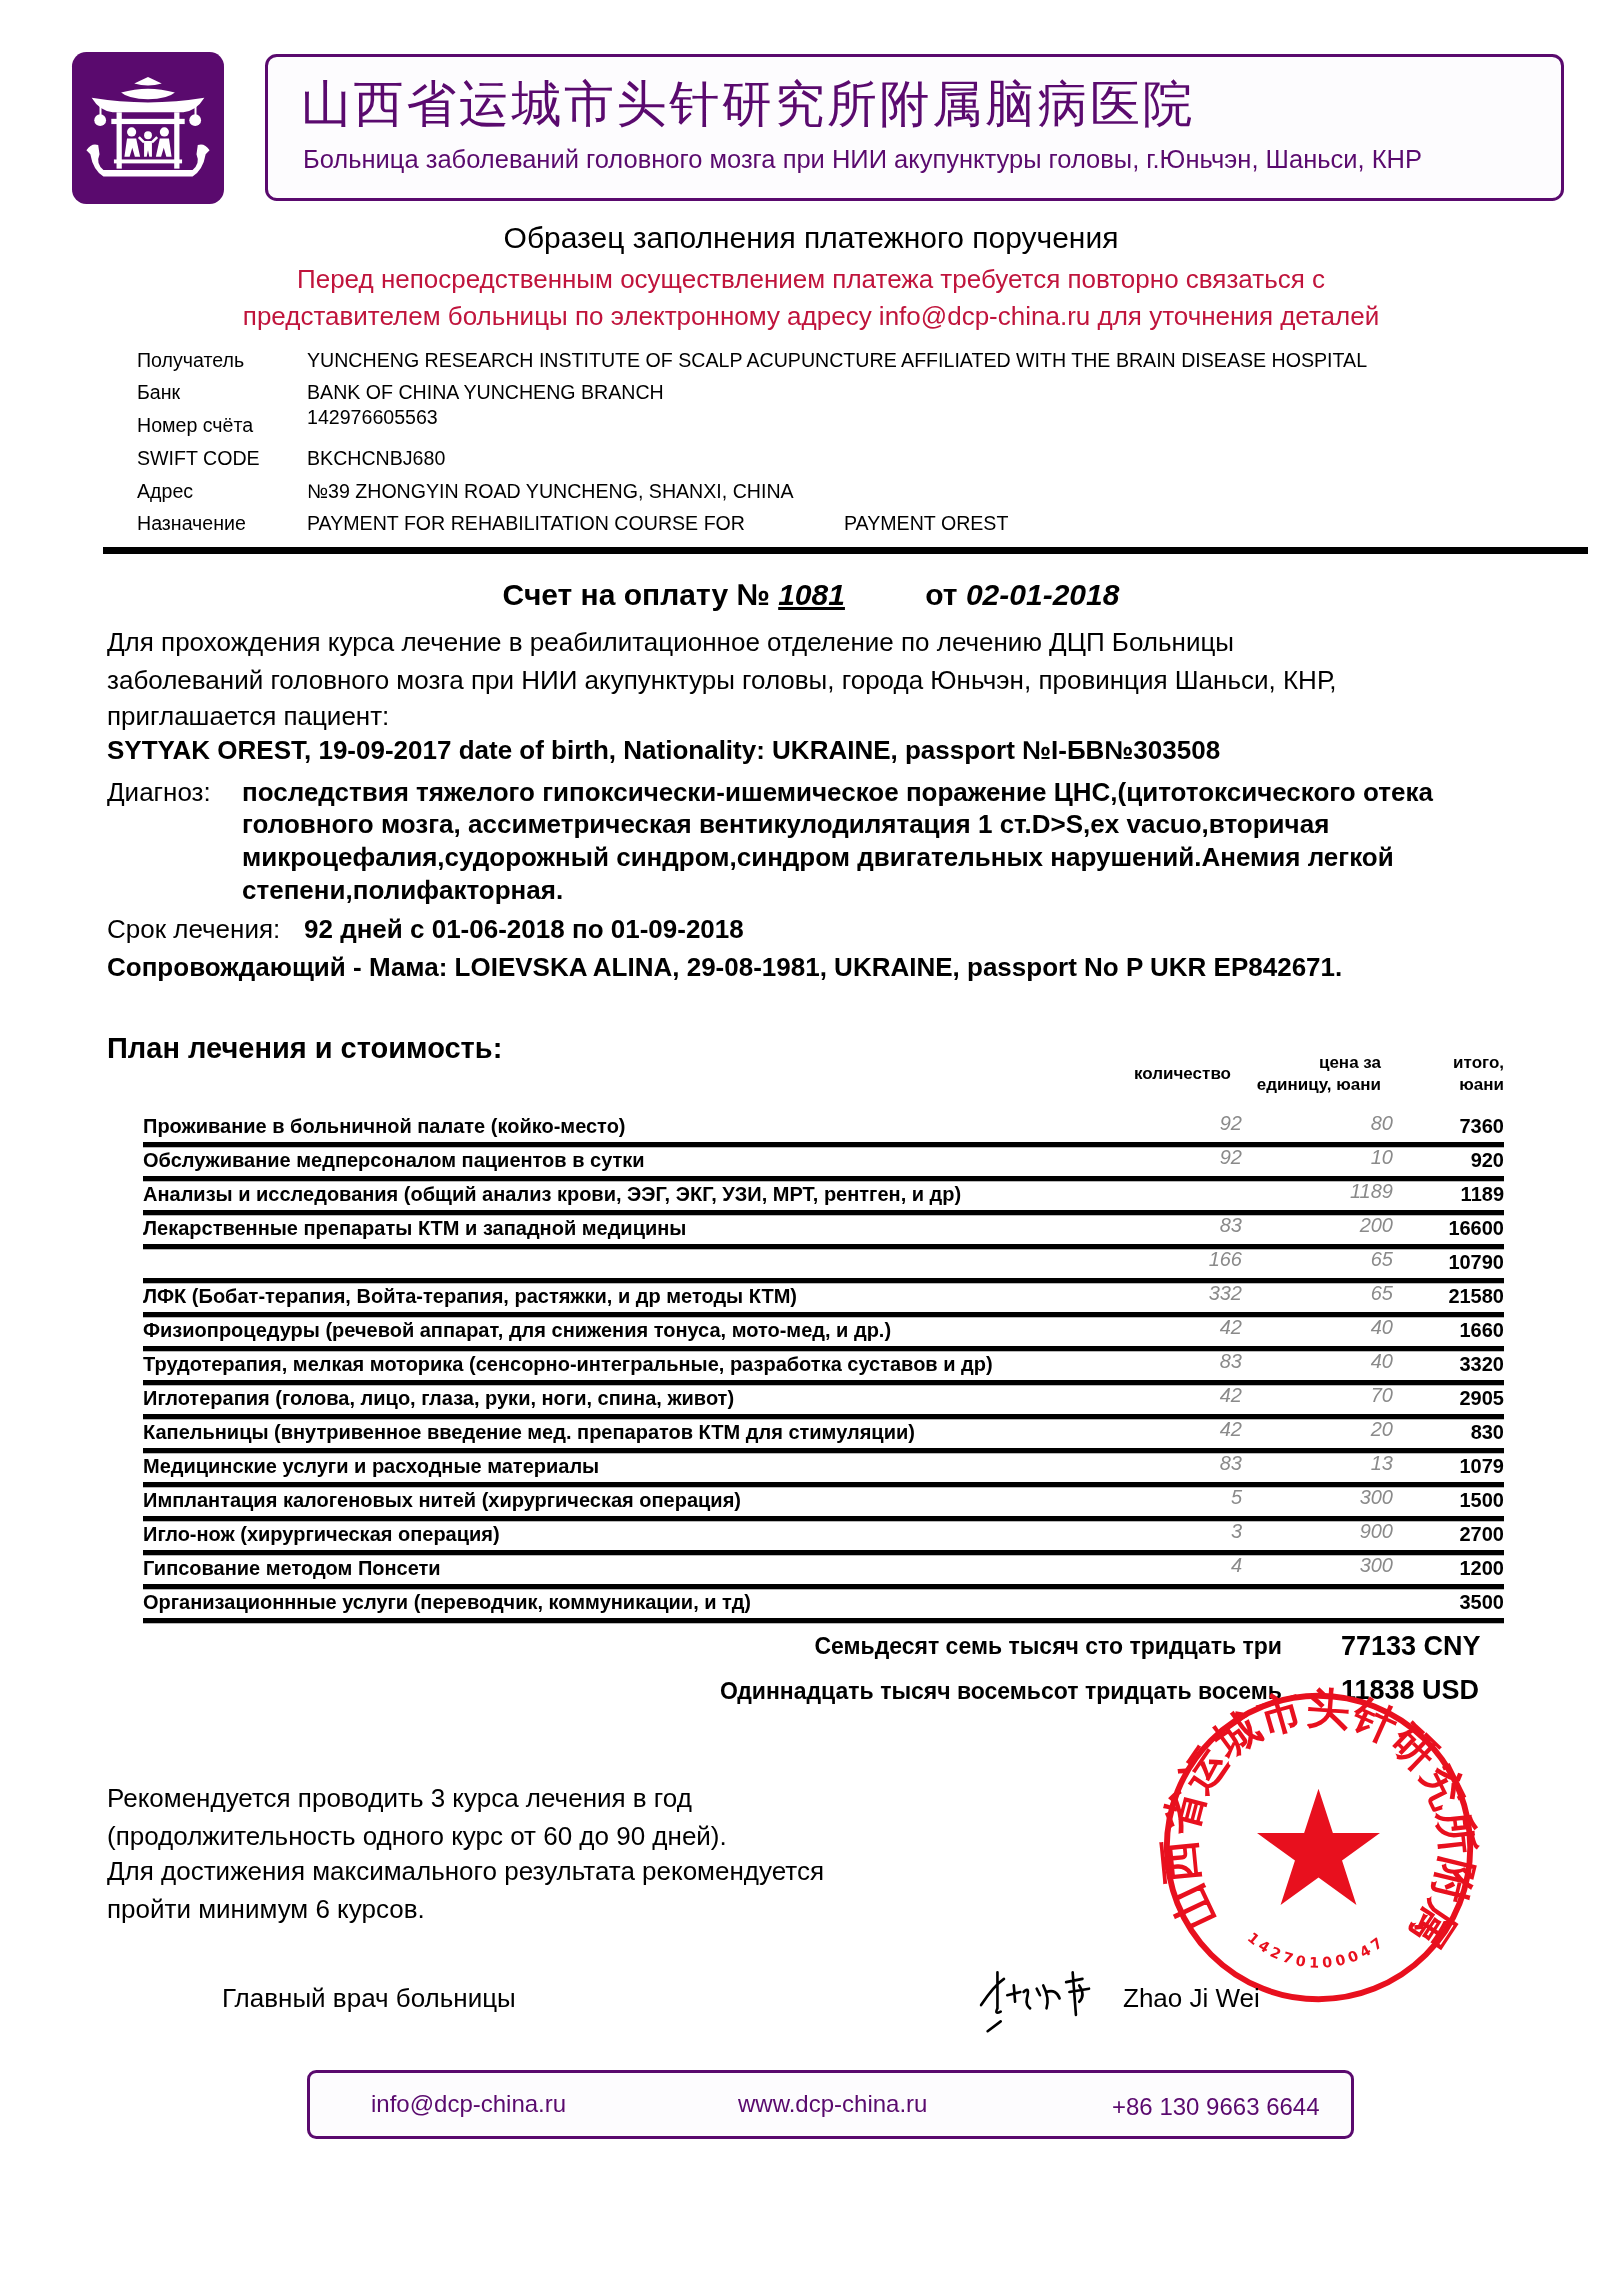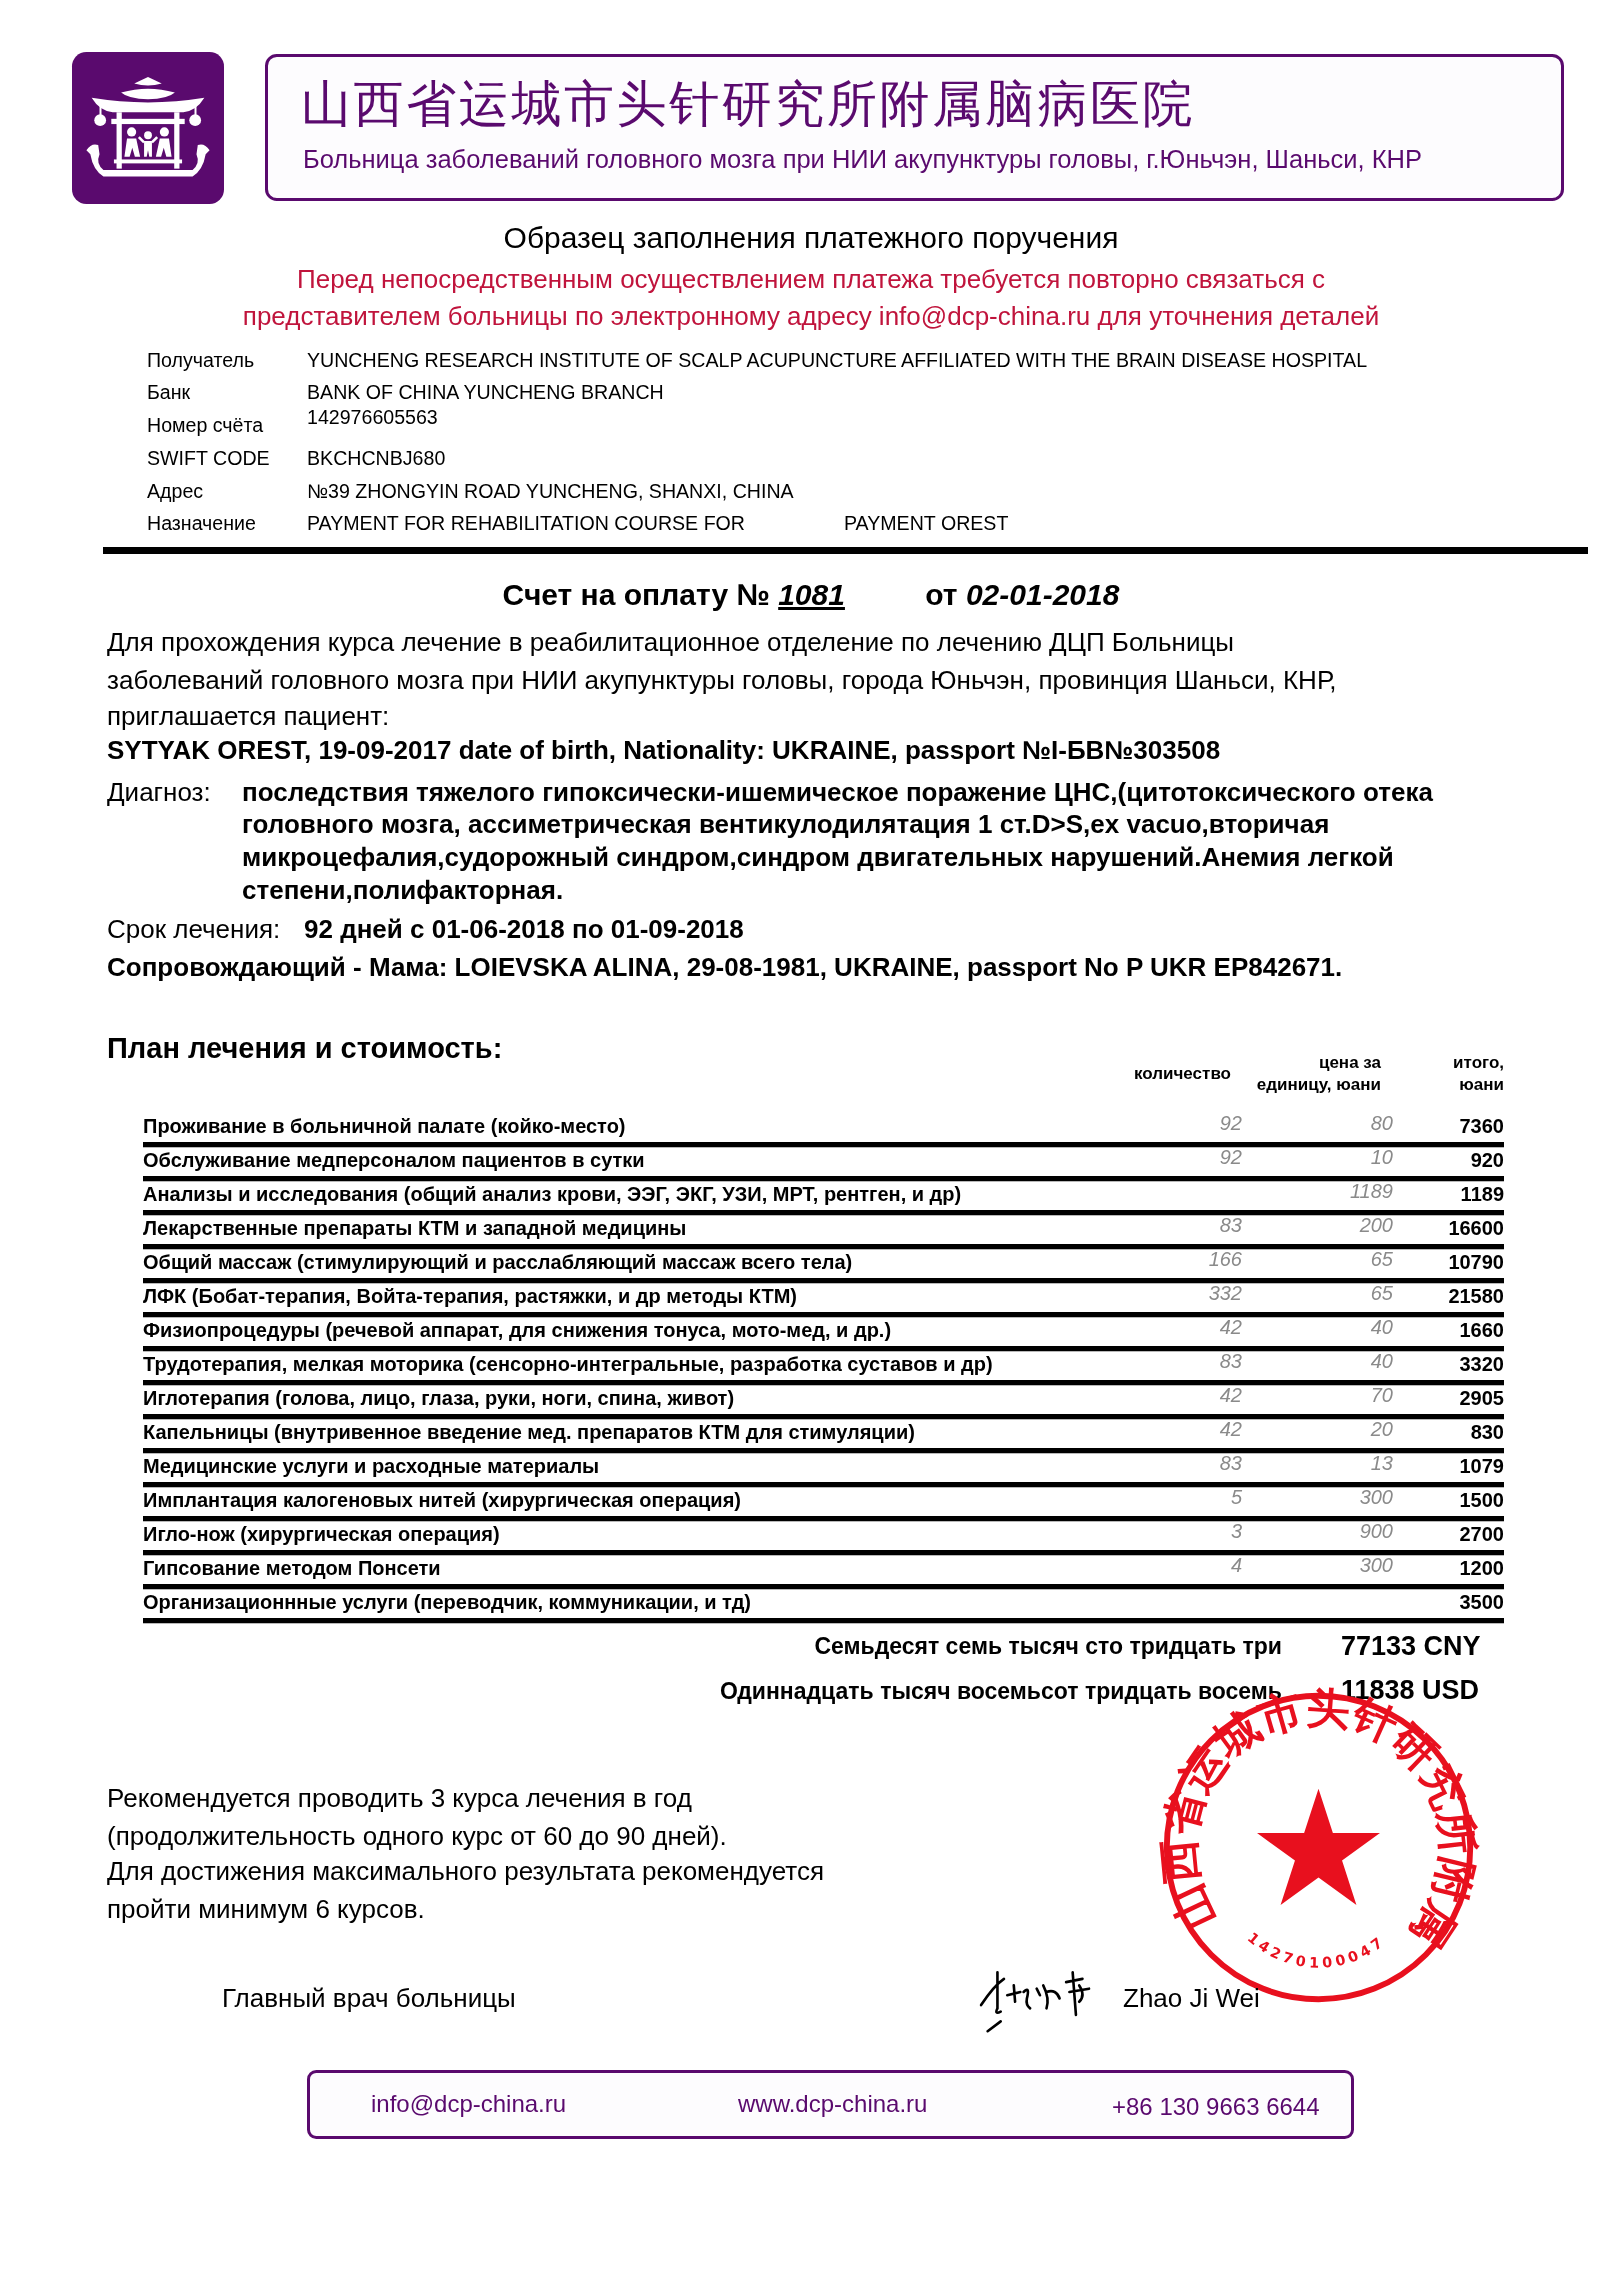--- a/index.html
+++ b/index.html
@@ -11,21 +11,21 @@
   .logo { left: 72px; top: 52px; width: 152px; height: 152px; background: #5a0a6e; border-radius: 14.4px; }
   .logo svg { width: 100%; height: 100%; }
   .hdr-box { left: 265px; top: 54px; width: 1299px; height: 147px; border: 3.3px solid #5a0a6e; border-radius: 11.8px;
              box-sizing: border-box; background: #fdfcfe; }
   .hdr-cn { left: 301px; top: 71px; font-family: "DejaVu Sans", sans-serif; font-size: 50px; color: #5a0a6e; letter-spacing: 2.6px; }
   .hdr-ru { left: 303px; top: 145px; font-size: 25.5px; color: #5a0a6e; }
 
   .title { left: 0; width: 1622px; top: 221px; text-align: center; font-size: 30px; }
   .warn { left: 0; width: 1622px; text-align: center; font-size: 26px; color: #c0143c; }
 
-  .req-label { left: 147px; font-size: 19.6px; }
+  .req-label { left: 137px; font-size: 19.6px; }
   .req-value { left: 307px; font-size: 19.6px; }
 
   .rule-thick { left: 103px; width: 1485px; height: 7.2px; background: #000; top: 547px; }
 
   .inv-title { left: 0; width: 1622px; text-align: center; top: 578px; font-size: 30px; font-weight: bold; }
   .inv-title .it { font-style: italic; }
   .inv-title .num { text-decoration: underline; margin-right: 72px; }
 
   .para { left: 107px; font-size: 26px; }
   .bold { font-weight: bold; }
@@ -162,21 +162,20 @@
   </div>
 <div class="abs row-line" style="top:1210px"></div>
 <div class="abs row" style="top:1212px">
     <span class="name">Лекарственные препараты КТМ и западной медицины</span>
     <span class="qty">83</span>
     <span class="price">200</span>
     <span class="total">16600</span>
   </div>
 <div class="abs row-line" style="top:1244px"></div>
 <div class="abs row" style="top:1246px">
-    <span class="name">Общий массаж (стимулирующий и расслабляющий массаж всего тела)</span>
     <span class="qty">166</span>
     <span class="price">65</span>
     <span class="total">10790</span>
   </div>
 <div class="abs row-line" style="top:1278px"></div>
 <div class="abs row" style="top:1280px">
     <span class="name">ЛФК (Бобат-терапия, Войта-терапия, растяжки, и др методы КТМ)</span>
     <span class="qty">332</span>
     <span class="price">65</span>
     <span class="total">21580</span>

